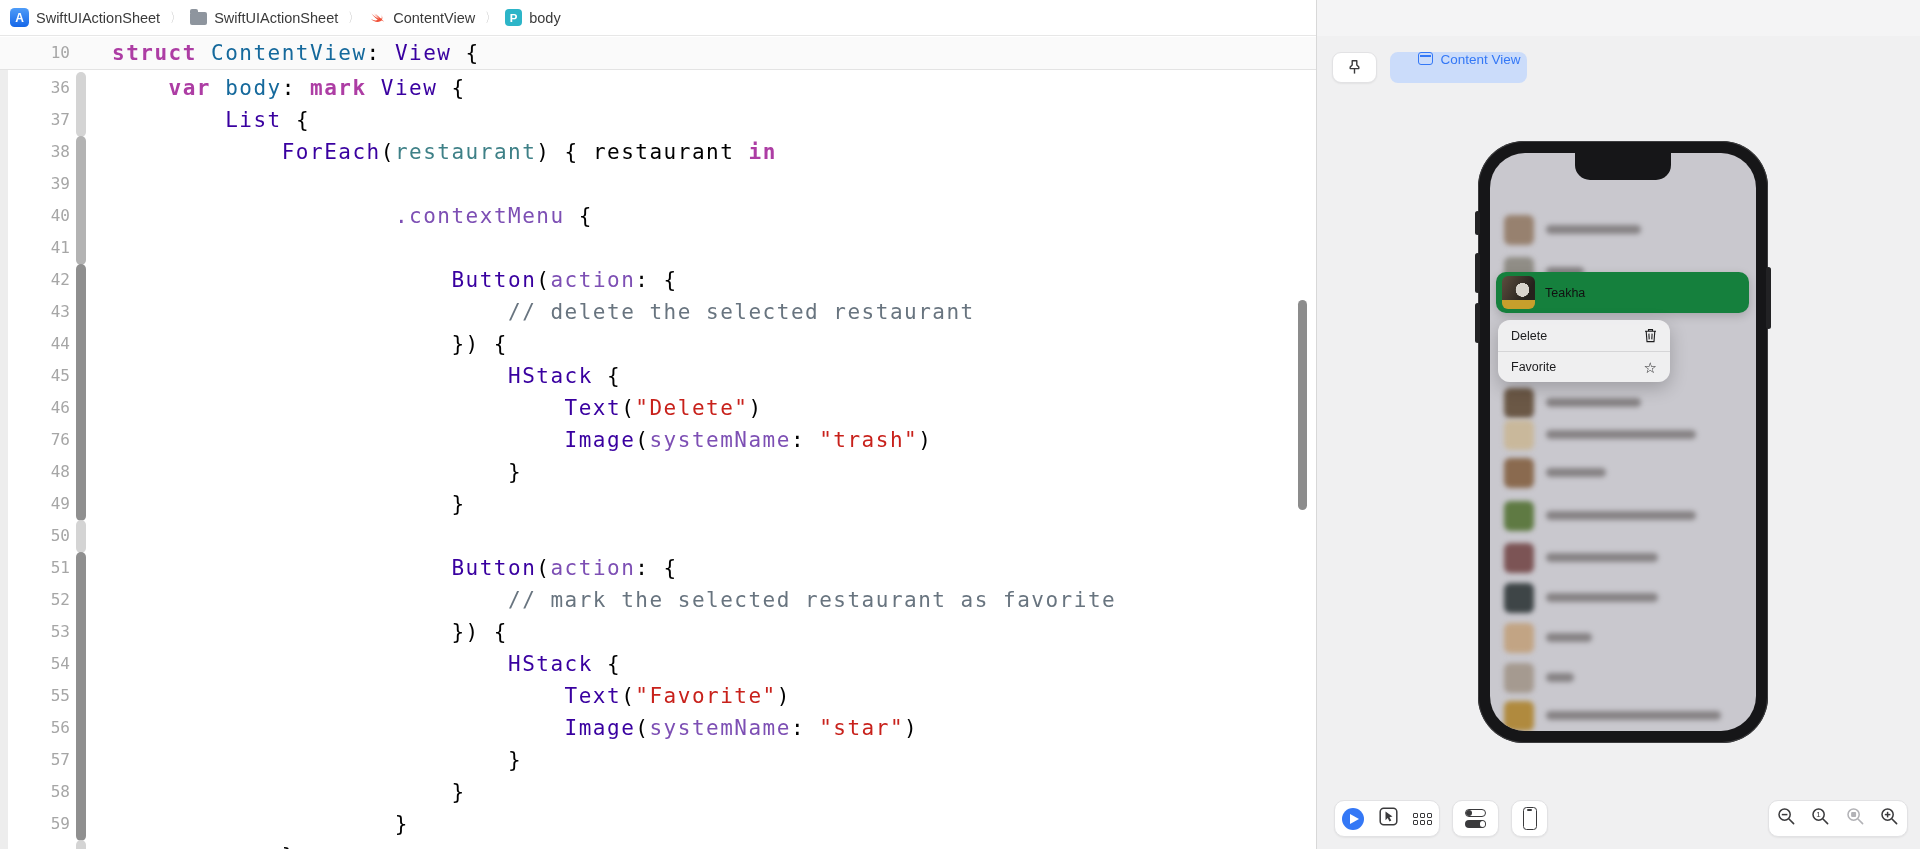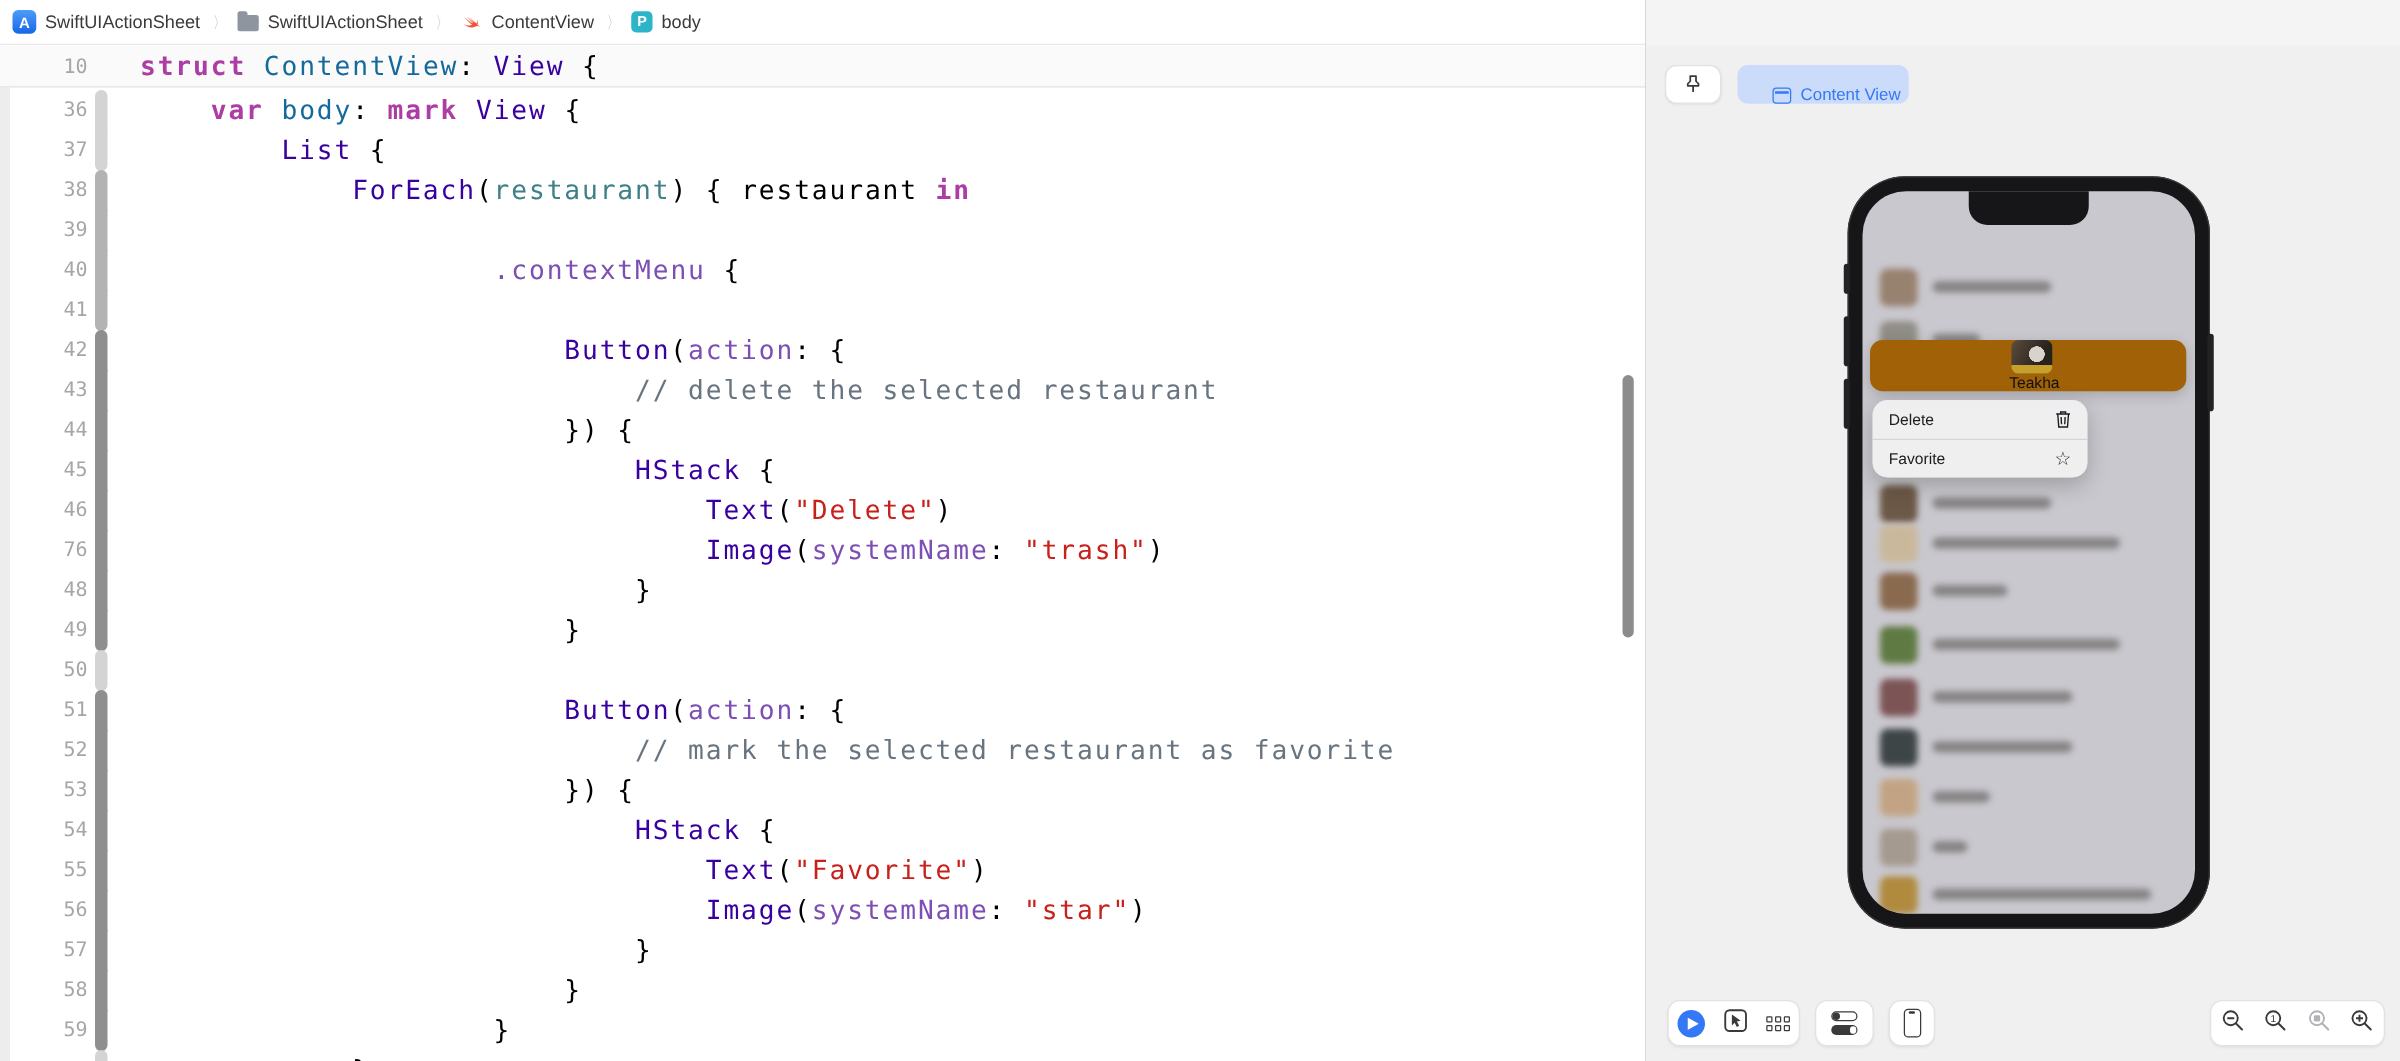--- a/index.html
+++ b/index.html
@@ -54,21 +54,21 @@
 
   .divider { position:absolute; left:1316px; top:0; width:1px; height:849px; background:#D8D8D8; }
 
   
   .canvas { position:absolute; left:1317px; top:0; width:603px; height:849px; background:#F0F0F1; }
   .canvas-topbar-l { position:absolute; left:0; top:0; width:603px; height:36px; background:#F4F4F5; }
   .btn-white { position:absolute; background:#fff; border:1px solid #E2E2E4; border-radius:9px;
                box-shadow:0 1px 2px rgba(0,0,0,.06); display:flex; align-items:center; justify-content:center; }
   .pin-btn { left:15px; top:52px; width:45px; height:31px; }
   .chip { position:absolute; left:73px; top:52px; width:137px; height:31px; background:#CBDCFA;
-          border-radius:8px; display:flex; align-items:flex-end; justify-content:center; gap:7px;padding-left:22px; }
+          border-radius:8px; display:flex; align-items:flex-start; justify-content:center; gap:7px;padding-left:22px; }
   .chip-label { color:#3478F6; font-size:13.5px; }
   .chip-icon { width:15px; height:13px; border:1.6px solid #3478F6; border-radius:3px; position:relative; }
   .chip-icon:before { content:""; position:absolute; left:1px; right:1px; top:2px; height:1.6px; background:#3478F6; }
 
   
   .phone { position:absolute; left:161px; top:141px; width:290px; height:602px;
            background:#161618; border-radius:46px; box-shadow:0 0 0 1px #3c3c3e inset; }
   .screen { position:absolute; left:12px; top:12px; width:266px; height:578px;
             background:#C9C8CE; border-radius:35px; overflow:hidden; }
   .notch { position:absolute; left:50%; top:12px; transform:translateX(-50%);
@@ -77,22 +77,22 @@
   .nub-l1 { left:-3px; top:70px;  height:24px; }
   .nub-l2 { left:-3px; top:112px; height:40px; }
   .nub-l3 { left:-3px; top:162px; height:40px; }
   .nub-r1 { right:-3px; top:126px; height:62px; }
 
   .blur-row { position:absolute; left:0; width:266px; height:34px; filter:blur(2.6px); }
   .blur-thumb { position:absolute; left:14px; top:0; width:30px; height:30px; border-radius:6px; }
   .blur-text { position:absolute; left:56px; top:10px; height:9px; border-radius:4.5px;
                background:rgba(80,75,72,.55); }
 
-  .sel-card { position:absolute; left:6px; top:119px; width:253px; height:41px; background:#a16207;
-              border-radius:10px; box-shadow:0 3px 10px rgba(0,0,0,.18); display:flex; align-items:center; z-index:6;flex-direction:column; }
+  .sel-card { position:absolute; left:6px; top:119px; width:253px; height:41px; background:#15803d;
+              border-radius:10px; box-shadow:0 3px 10px rgba(0,0,0,.18); display:flex; align-items:center; z-index:6; }
   .sel-thumb { width:33px; height:33px; border-radius:6px; margin-left:6px;
       background:
         radial-gradient(circle at 62% 42%, #D8D4CC 0 24%, rgba(0,0,0,0) 25%),
         linear-gradient(0deg, #C79F2C 0 26%, rgba(0,0,0,0) 26%),
         linear-gradient(118deg, #5C4D3E, #26221D 70%); }
   .sel-label { font-size:12.5px; color:#111; margin-left:10px; }
 
   .ctx-menu { position:absolute; left:8px; top:167px; width:172px; background:rgba(240,240,241,.97);
               border-radius:12px; box-shadow:0 6px 18px rgba(0,0,0,.22); z-index:6; overflow:hidden; }
   .ctx-item { height:31px; display:flex; align-items:center; justify-content:space-between; padding:0 13px; }

